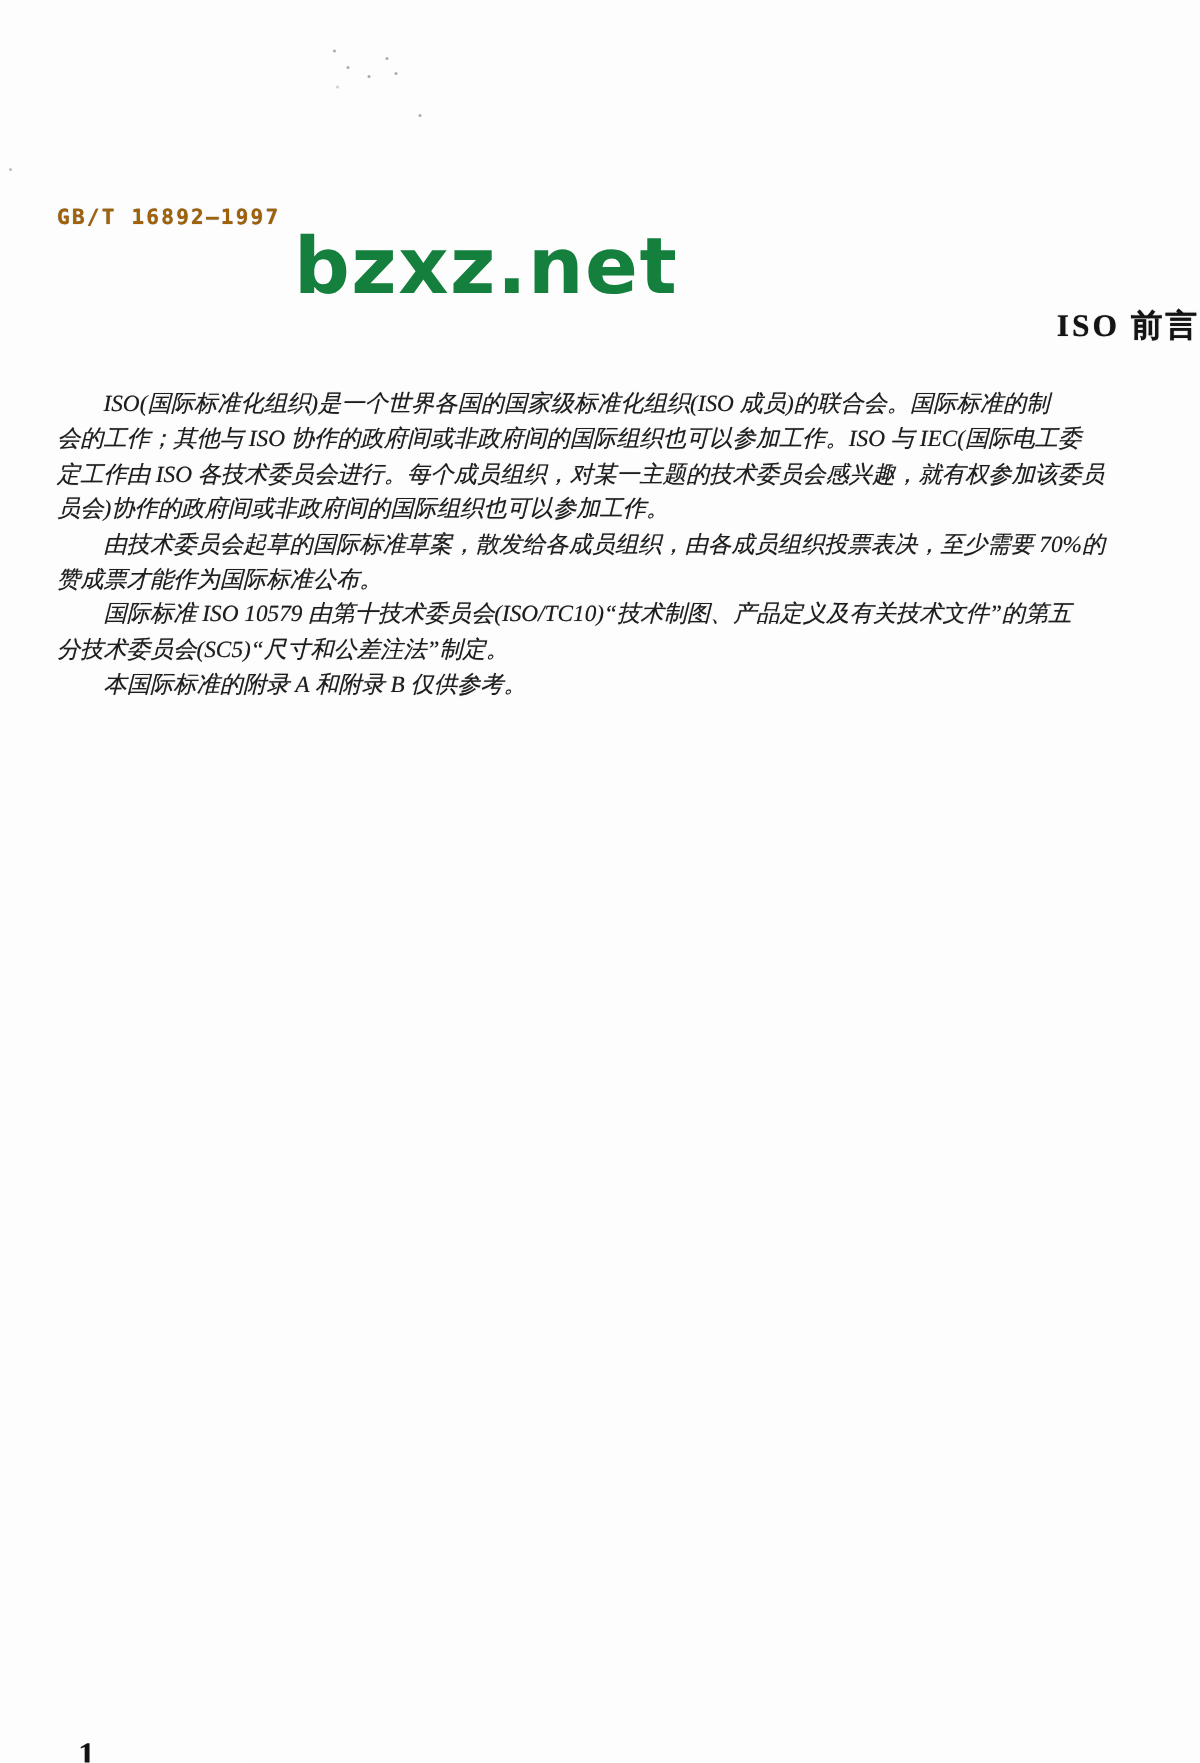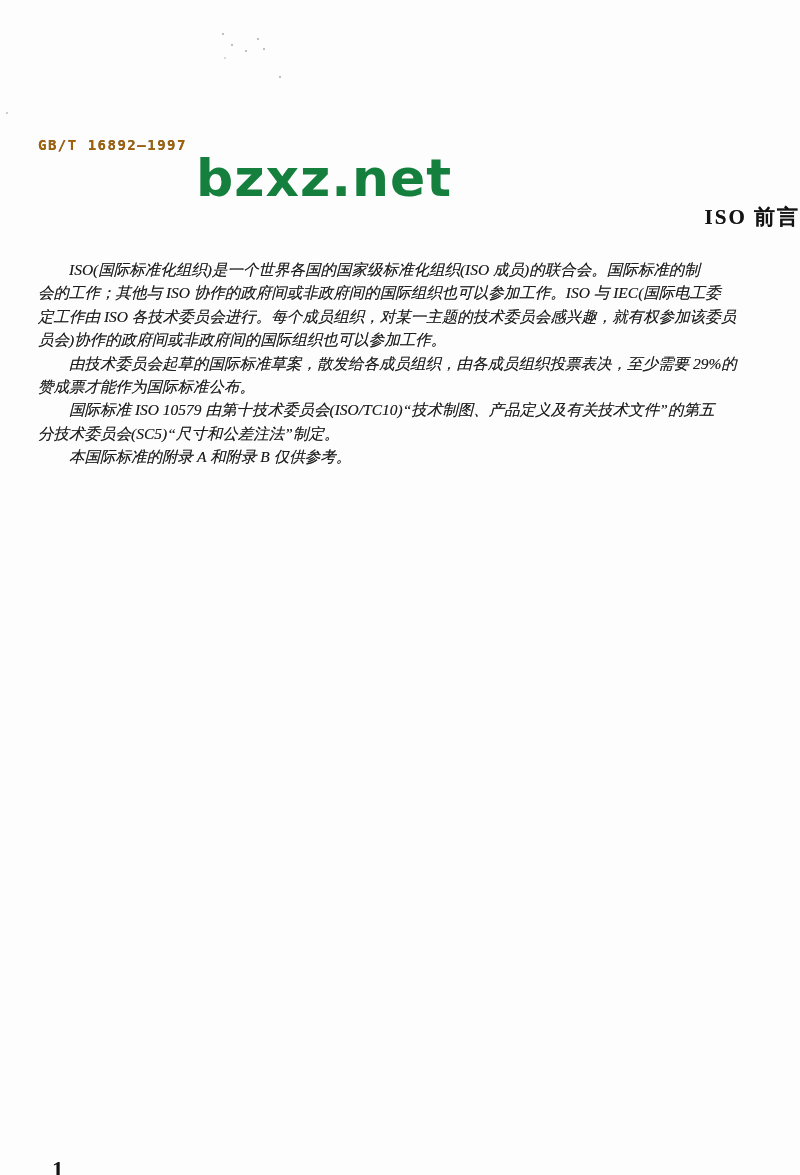--- a/index.html
+++ b/index.html
@@ -113,21 +113,21 @@
 
   <div class="watermark">bzxz.net</div>
 
   <div class="iso-title">ISO 前言</div>
 
   <div class="foreword">
     <div class="line indent">ISO(国际标准化组织)是一个世界各国的国家级标准化组织(ISO 成员)的联合会。国际标准的制</div>
     <div class="line">会的工作；其他与 ISO 协作的政府间或非政府间的国际组织也可以参加工作。ISO 与 IEC(国际电工委</div>
     <div class="line">定工作由 ISO 各技术委员会进行。每个成员组织，对某一主题的技术委员会感兴趣，就有权参加该委员</div>
     <div class="line">员会)协作的政府间或非政府间的国际组织也可以参加工作。</div>
-    <div class="line indent">由技术委员会起草的国际标准草案，散发给各成员组织，由各成员组织投票表决，至少需要 29%的</div>
+    <div class="line indent">由技术委员会起草的国际标准草案，散发给各成员组织，由各成员组织投票表决，至少需要 70%的</div>
     <div class="line">赞成票才能作为国际标准公布。</div>
     <div class="line indent">国际标准 ISO 10579 由第十技术委员会(ISO/TC10)“技术制图、产品定义及有关技术文件”的第五</div>
     <div class="line">分技术委员会(SC5)“尺寸和公差注法”制定。</div>
     <div class="line indent">本国际标准的附录 A 和附录 B 仅供参考。</div>
   </div>
 
   <div class="page-number">1</div>
 
 </div>
 

